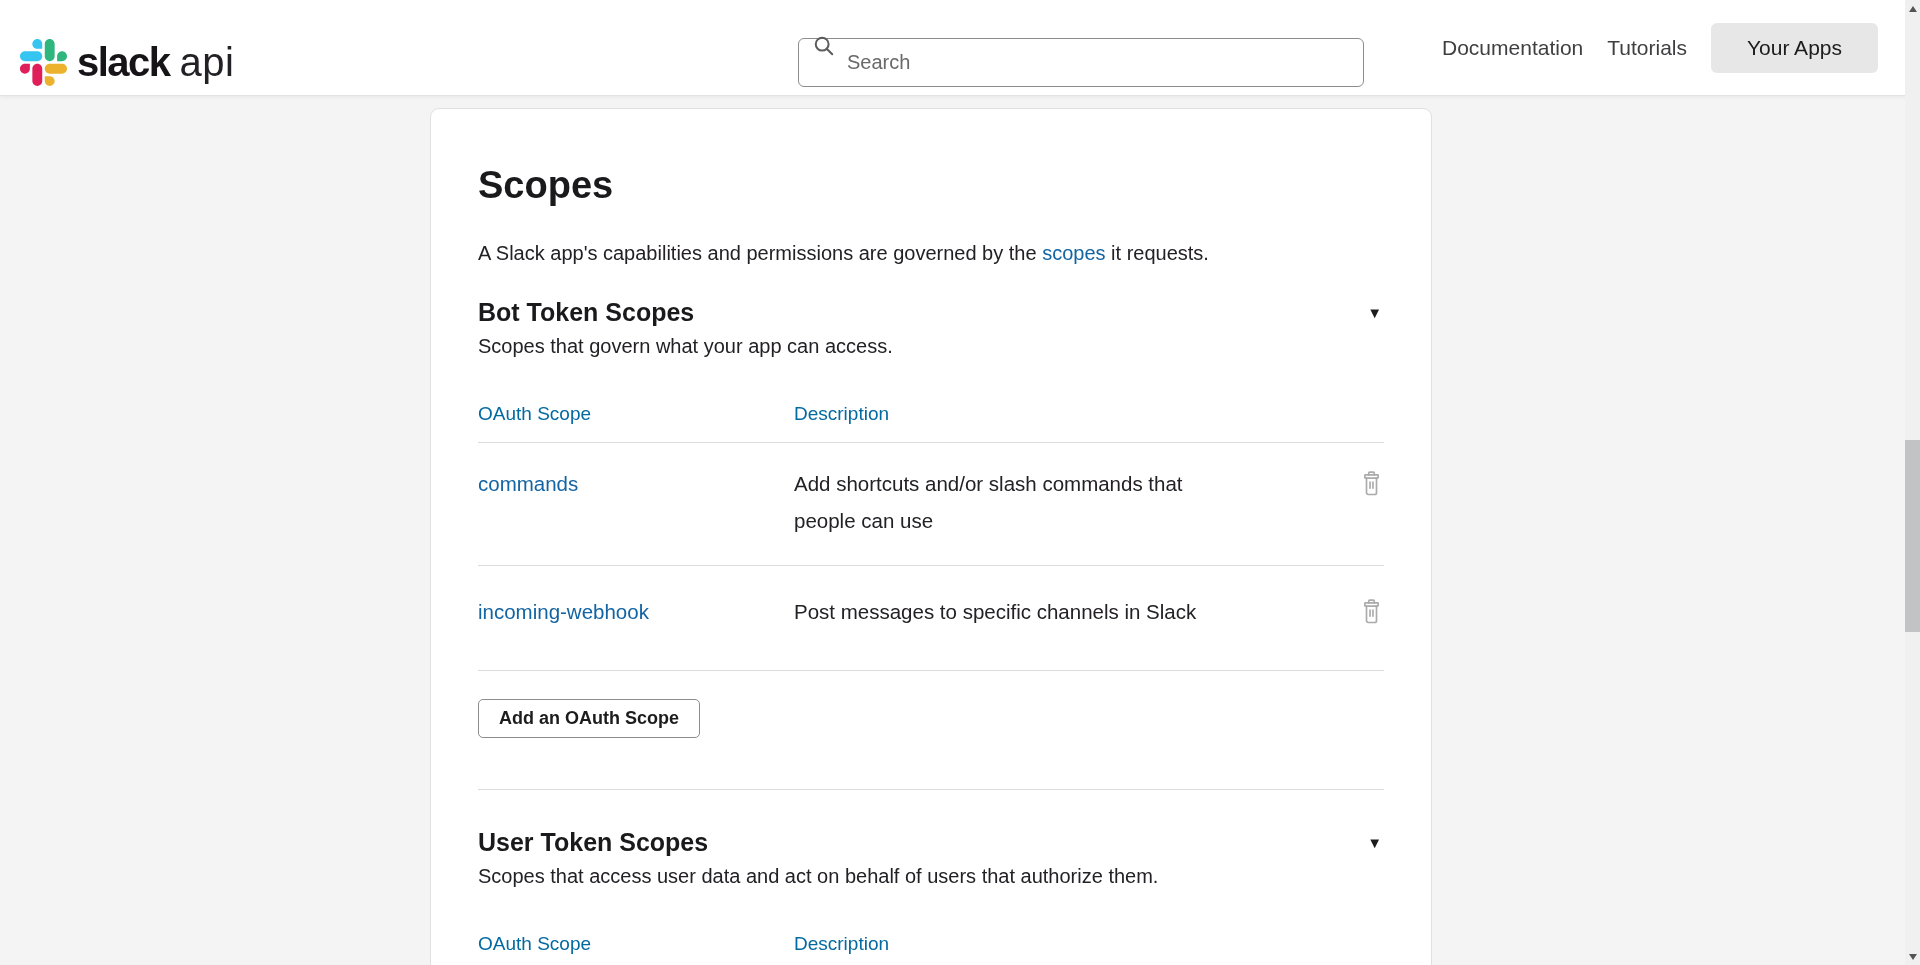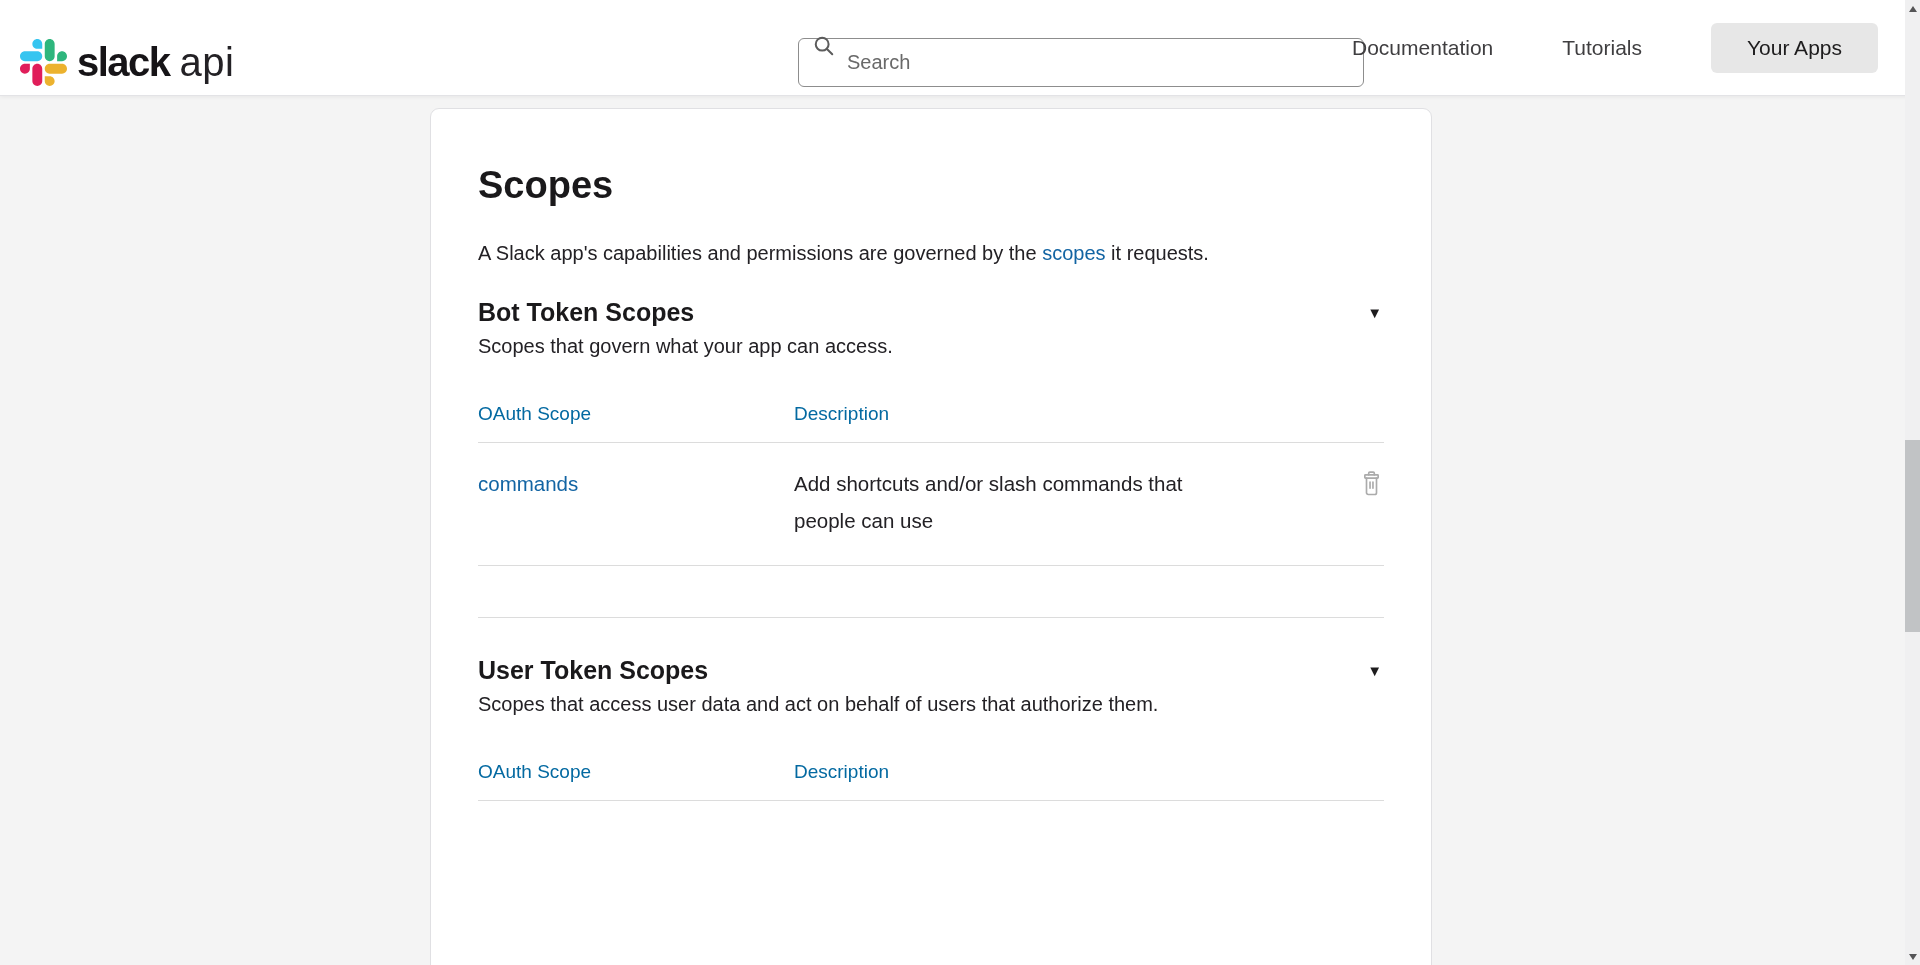--- a/index.html
+++ b/index.html
@@ -49,21 +49,21 @@
   }
   .searchbox input::placeholder { color: #696969; }
   .searchbox .mag {
     position: absolute; left: 15px; top: 13px;
     width: 22px; height: 22px; pointer-events: none;
   }
 
   .nav {
     position: absolute;
     right: 42px; top: 0; height: 96px;
-    display: flex; align-items: center; gap: 69px;
+    display: flex; align-items: center; gap: 24px;
   }
   .nav-link {
     font-size: 21px; color: #3f3e40;
     cursor: pointer; text-decoration: none;
   }
   .nav-pill {
     background: #e7e7e7;
     border-radius: 6px;
     padding: 13px 36px;
     font-size: 21px;
@@ -240,21 +240,37 @@
           <svg viewBox="0 0 24 26" fill="none" stroke="#ababab" stroke-width="1.6" stroke-linecap="round" stroke-linejoin="round">
             <path d="M9.3 5.2 V3.6 a1.1 1.1 0 0 1 1.1-1.1 h3.2 a1.1 1.1 0 0 1 1.1 1.1 V5.2"></path>
             <rect x="5.6" y="5.2" width="12.8" height="3.1" rx="0.6"></rect>
             <path d="M7.2 8.3 v14 a1.7 1.7 0 0 0 1.7 1.7 h6.2 a1.7 1.7 0 0 0 1.7-1.7 v-14"></path>
             <line x1="10.6" y1="12" x2="10.6" y2="18"></line>
             <line x1="13.4" y1="12" x2="13.4" y2="18"></line>
           </svg>
         </button>
       </div>
 
-
+      <div class="tbl-row row-pad-2">
+        <a class="scope-link">incoming-webhook</a>
+        <div class="desc">
+          <div>Post messages to specific channels in Slack</div>
+        </div>
+        <button class="trash-btn">
+          <svg viewBox="0 0 24 26" fill="none" stroke="#ababab" stroke-width="1.6" stroke-linecap="round" stroke-linejoin="round">
+            <path d="M9.3 5.2 V3.6 a1.1 1.1 0 0 1 1.1-1.1 h3.2 a1.1 1.1 0 0 1 1.1 1.1 V5.2"></path>
+            <rect x="5.6" y="5.2" width="12.8" height="3.1" rx="0.6"></rect>
+            <path d="M7.2 8.3 v14 a1.7 1.7 0 0 0 1.7 1.7 h6.2 a1.7 1.7 0 0 0 1.7-1.7 v-14"></path>
+            <line x1="10.6" y1="12" x2="10.6" y2="18"></line>
+            <line x1="13.4" y1="12" x2="13.4" y2="18"></line>
+          </svg>
+        </button>
+      </div>
+
+      <button class="add-btn">Add an OAuth Scope</button>
     </div>
 
     <hr class="section-divider">
 
     <div>
       <div class="section-head">
         <h2 class="section-title">User Token Scopes</h2>
         <span class="chevron">▼</span>
       </div>
       <div class="section-sub">Scopes that access user data and act on behalf of users that authorize them.</div>

